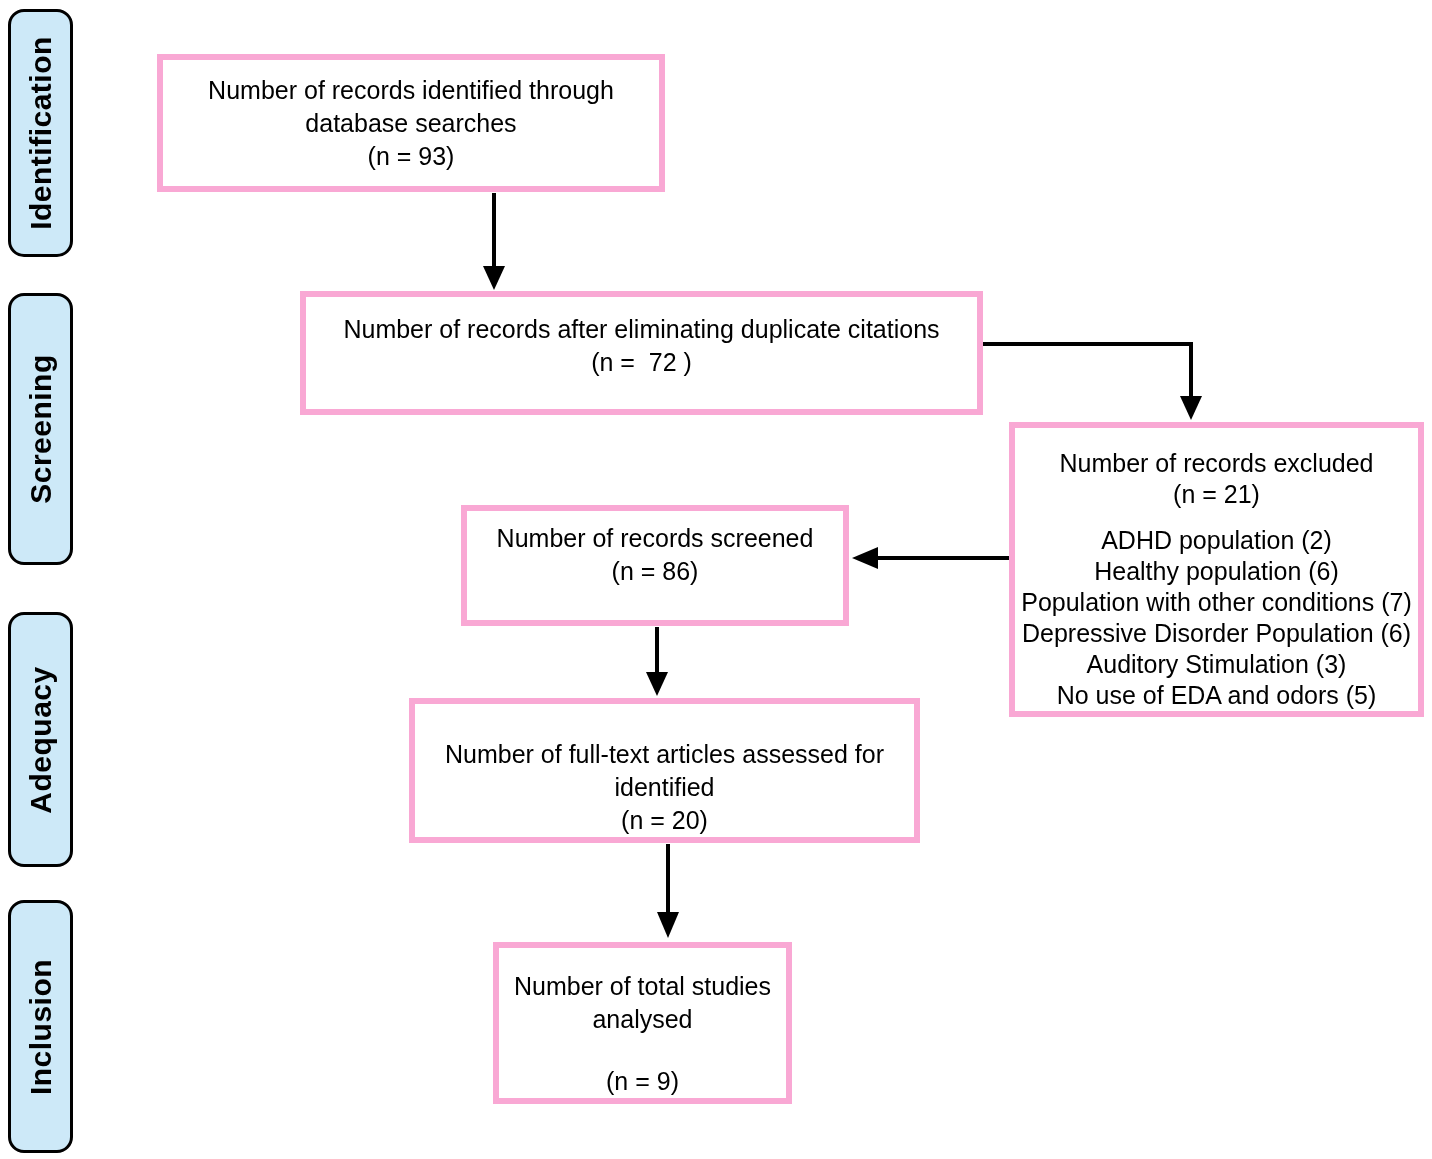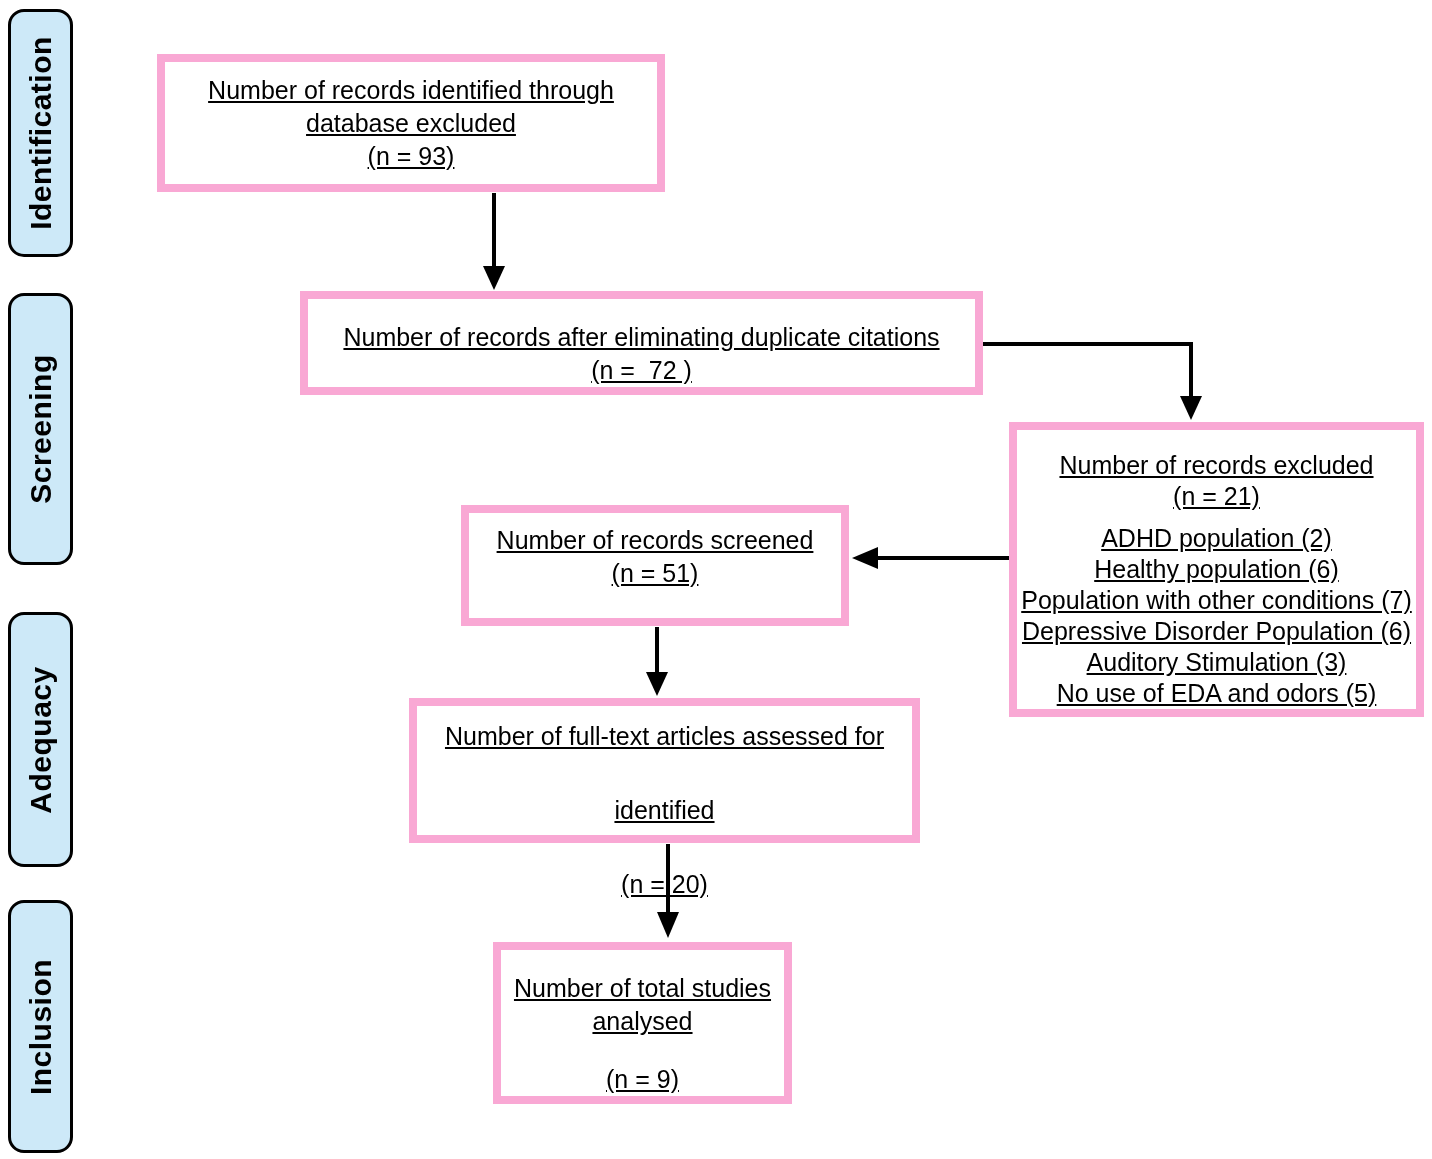--- a/index.html
+++ b/index.html
@@ -38,38 +38,37 @@
   }
   #label-identification { top: 9px;   height: 248px; }
   #label-screening      { top: 293px; height: 272px; }
   #label-adequacy       { top: 612px; height: 255px; }
   #label-inclusion      { top: 900px; height: 253px; }
 
   
   .flow-box {
     position: absolute;
     background: #ffffff;
-    border: 8px solid #f9a8d4;
+    border: 6px solid #f9a8d4;
     box-sizing: border-box;
     display: flex;
     flex-direction: column;
     align-items: center;
     justify-content: center;
     text-align: center;
     font-size: 25px;
     line-height: 33px;
     color: #000000;
-    text-decoration: underline;
   }
   .flow-box .box-line { white-space: pre; }
   #box-identified   { left: 157px;  top: 54px;  width: 508px; height: 138px; }
-  #box-deduplicated { left: 300px;  top: 291px; width: 683px; height: 104px; justify-content: flex-end; padding-top: 16px; }
+  #box-deduplicated { left: 300px;  top: 291px; width: 683px; height: 124px; justify-content: flex-start; padding-top: 16px; }
   #box-excluded     { left: 1009px; top: 422px; width: 415px; height: 295px; justify-content: flex-start; padding-top: 20px; line-height: 31px; }
   #box-screened     { left: 461px;  top: 505px; width: 388px; height: 121px; justify-content: flex-start; padding-top: 11px; }
-  #box-fulltext     { left: 409px;  top: 698px; width: 511px; height: 145px; justify-content: space-between; padding-top: 14px; gap: 41px; }
+  #box-fulltext     { left: 409px;  top: 698px; width: 511px; height: 145px; justify-content: flex-end; padding-top: 14px; }
   #box-analysed     { left: 493px;  top: 942px; width: 299px; height: 162px; justify-content: flex-start; padding-top: 22px; }
   .spacer-sm { height: 24px; }
   .spacer-md { height: 31px; }
 
   
   #arrows {
     position: absolute;
     left: 0; top: 0;
     width: 1432px;
     height: 1159px;
@@ -118,21 +117,21 @@
       <polygon points="646,672 668,672 657,696"></polygon>
     </g>
     <g>
       <line x1="668" y1="844" x2="668" y2="914"></line>
       <polygon points="657,912 679,912 668,938"></polygon>
     </g>
   </svg>
 
   <div class="flow-box" id="box-identified">
     <div class="box-line">Number of records identified through</div>
-    <div class="box-line">database excluded</div>
+    <div class="box-line">database searches</div>
     <div class="box-line">(n = 93)</div>
   </div>
 
   <div class="flow-box" id="box-deduplicated">
     <div class="box-line">Number of records after eliminating duplicate citations</div>
     <div class="box-line">(n =  72 )</div>
   </div>
 
   <div class="flow-box" id="box-excluded">
     <div class="box-line">Number of records excluded</div>
@@ -141,21 +140,21 @@
     <div class="box-line">ADHD population (2)</div>
     <div class="box-line">Healthy population (6)</div>
     <div class="box-line">Population with other conditions (7)</div>
     <div class="box-line">Depressive Disorder Population (6)</div>
     <div class="box-line">Auditory Stimulation (3)</div>
     <div class="box-line">No use of EDA and odors (5)</div>
   </div>
 
   <div class="flow-box" id="box-screened">
     <div class="box-line">Number of records screened</div>
-    <div class="box-line">(n = 51)</div>
+    <div class="box-line">(n = 86)</div>
   </div>
 
   <div class="flow-box" id="box-fulltext">
     <div class="box-line">Number of full-text articles assessed for</div>
     <div class="box-line">identified</div>
     <div class="box-line">(n = 20)</div>
   </div>
 
   <div class="flow-box" id="box-analysed">
     <div class="box-line">Number of total studies</div>

